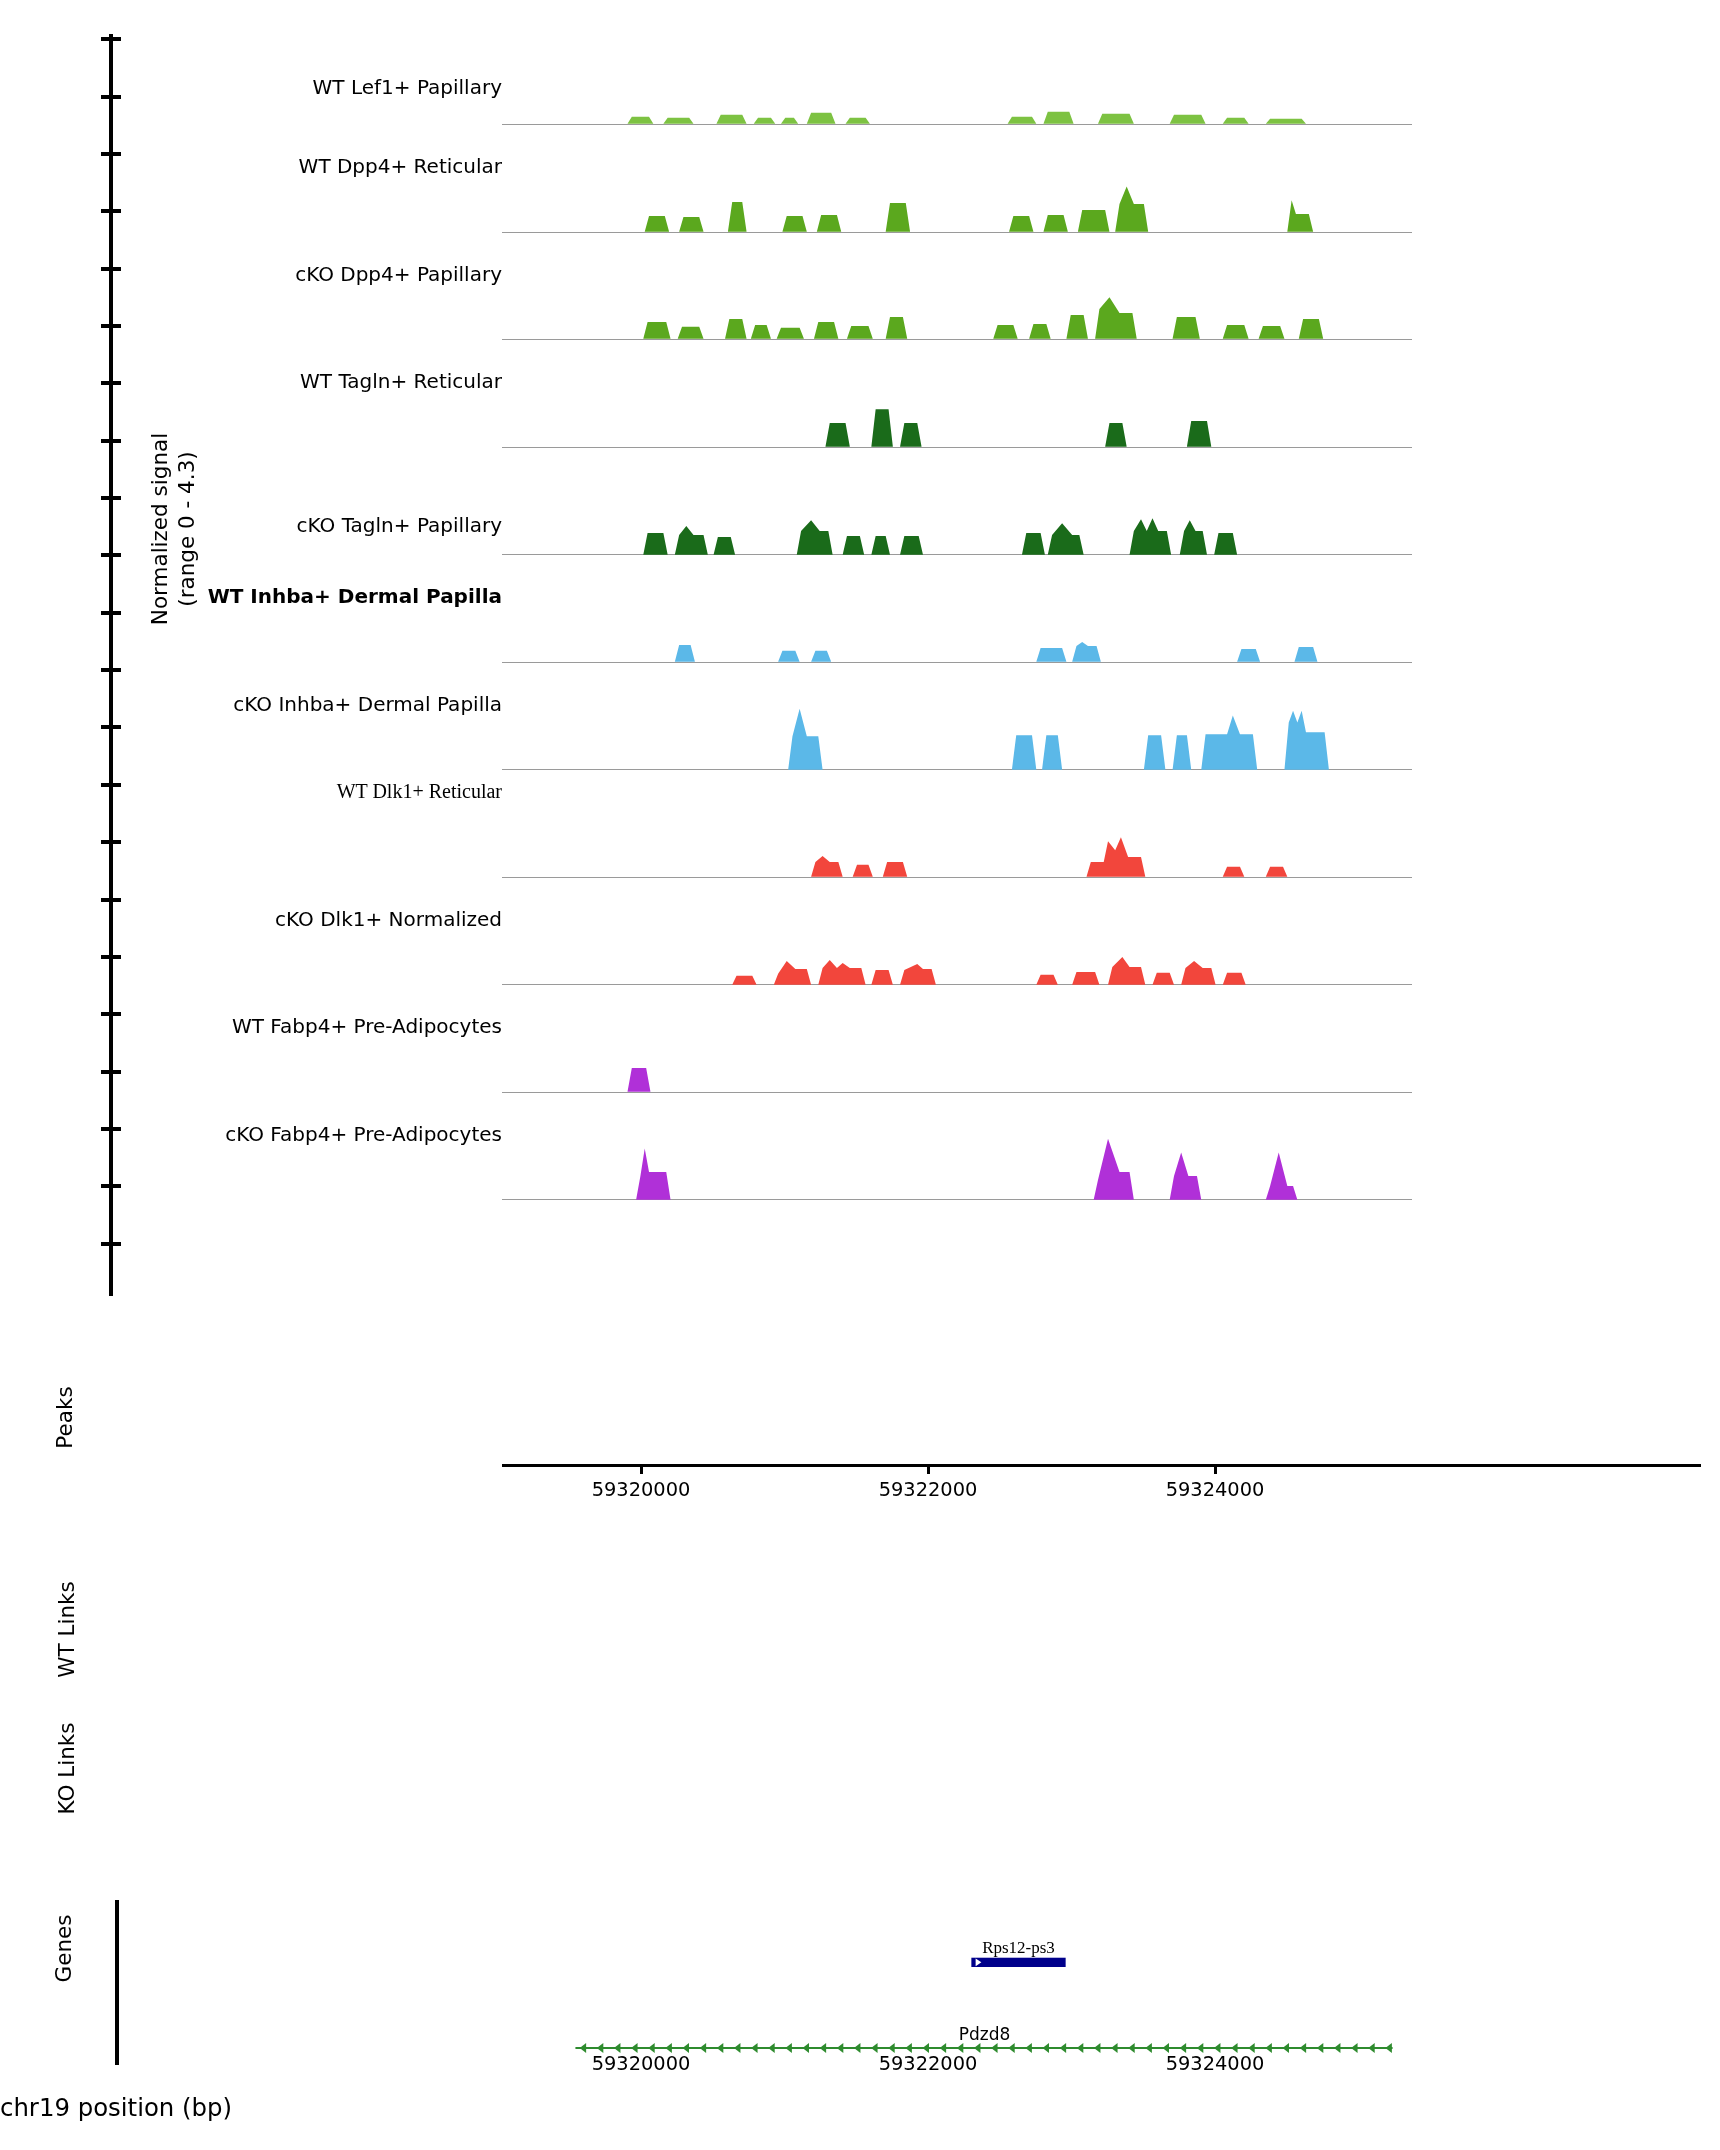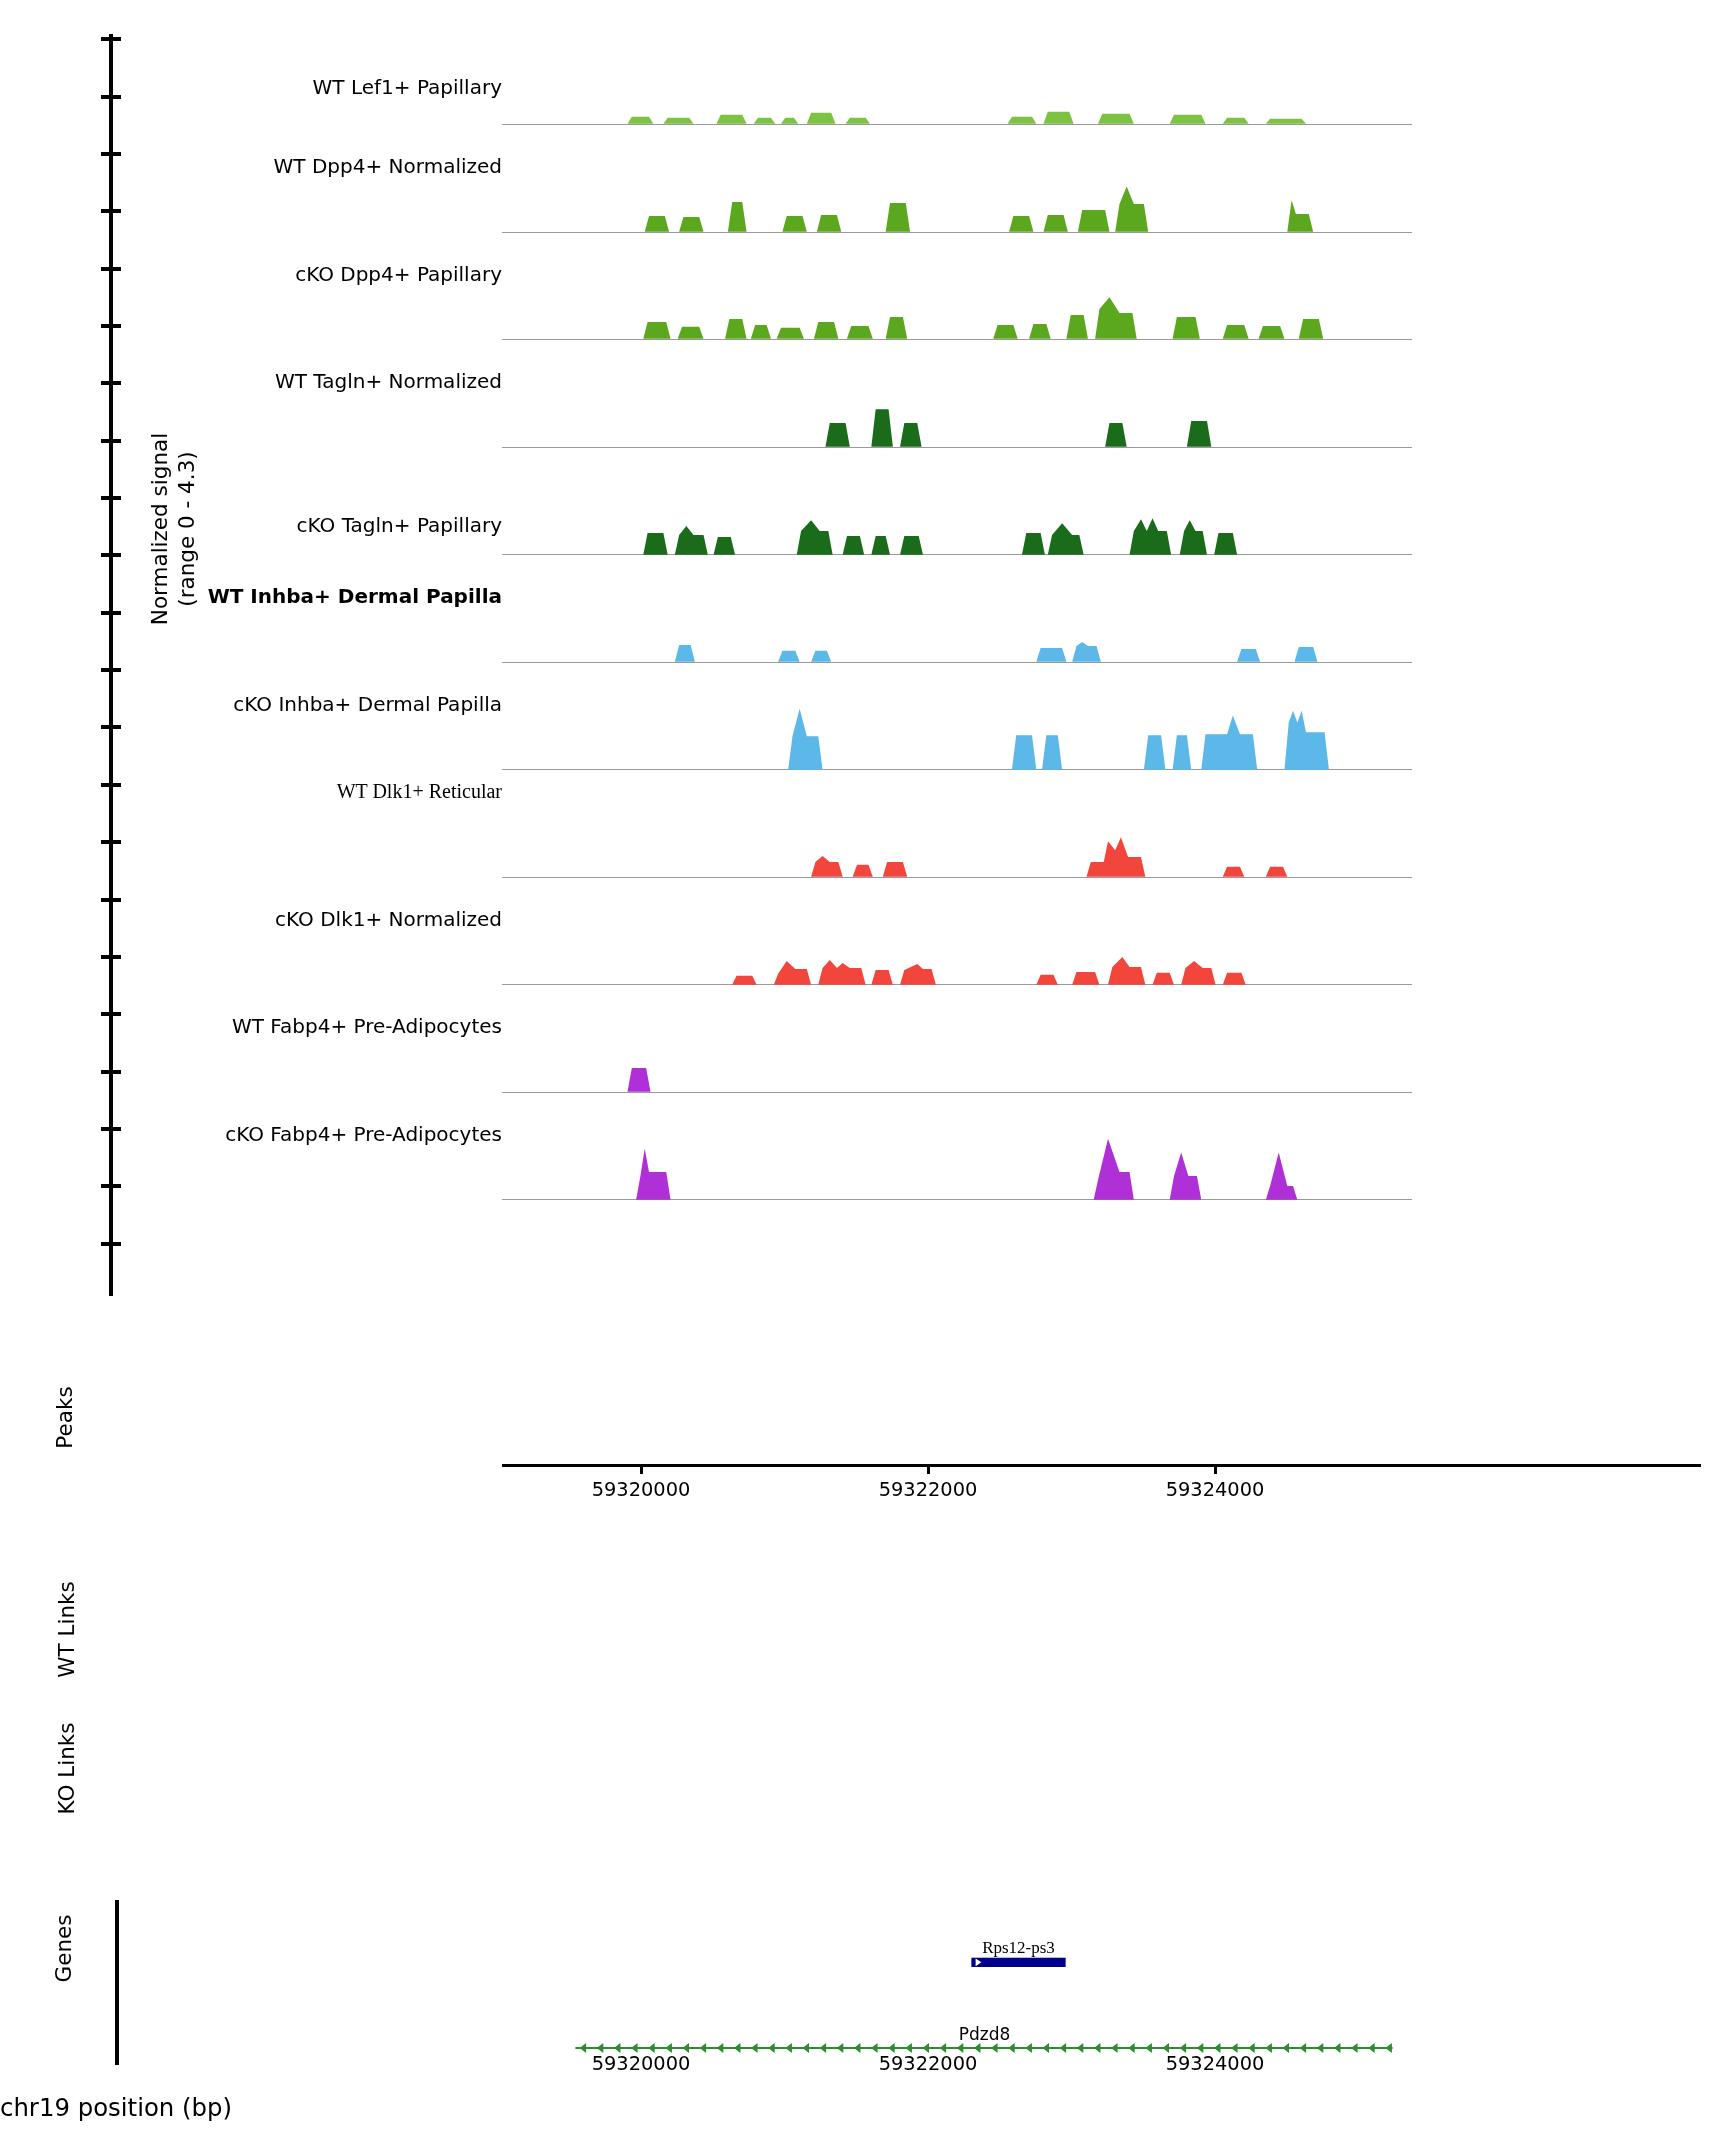--- a/index.html
+++ b/index.html
@@ -150,35 +150,35 @@
 
   <div id="tracks">
       <div class="track" style="top: 0px;">
         <div class="track-label" style="top: 47px; left: -72px; width: 459px; margin-top: 28px;">WT Lef1+ Papillary</div>
         <div class="track-baseline" style="top: 124px; left: 387px; width: 910px;"></div>
         <svg width="918" height="89" class="track-svg" style="position: absolute; left: 387px; top: 39px;" viewBox="0 0 1280 124">
           <path d="M25.0,118.0 L175.0,118.0 L181.0,108.4 L205.0,108.4 L211.0,118.0 L225.0,118.0 L231.0,109.8 L261.0,109.8 L267.0,118.0 L299.0,118.0 L305.0,105.7 L335.0,105.7 L341.0,118.0 L351.0,118.0 L357.0,109.8 L375.0,109.8 L381.0,118.0 L389.0,118.0 L395.0,109.8 L407.0,109.8 L413.0,118.0 L425.0,118.0 L431.0,102.9 L459.0,102.9 L465.0,118.0 L479.0,118.0 L485.0,109.8 L507.0,109.8 L513.0,118.0 L705.0,118.0 L711.0,108.4 L739.0,108.4 L745.0,118.0 L755.0,118.0 L761.0,101.5 L791.0,101.5 L797.0,118.0 L831.0,118.0 L837.0,104.3 L875.0,104.3 L881.0,118.0 L931.0,118.0 L937.0,105.7 L975.0,105.7 L981.0,118.0 L1005.0,118.0 L1011.0,109.8 L1035.0,109.8 L1041.0,118.0 L1065.0,118.0 L1071.0,111.1 L1115.0,111.1 L1121.0,118.0 L1255.0,118.0 Z" fill="#7dc242" stroke="none"></path>
         </svg>
       </div>
       <div class="track" style="top: 0px;">
-        <div class="track-label" style="top: 154px; left: -72px; width: 459px;">WT Dpp4+ Normalized</div>
+        <div class="track-label" style="top: 154px; left: -72px; width: 459px;">WT Dpp4+ Reticular</div>
         <div class="track-baseline" style="top: 232px; left: 387px; width: 910px;"></div>
         <svg width="918" height="89" class="track-svg" style="position: absolute; left: 387px; top: 147px;" viewBox="0 0 1280 124">
           <path d="M25.0,118.0 L199.0,118.0 L205.0,96.0 L227.0,96.0 L233.0,118.0 L247.0,118.0 L253.0,97.4 L275.0,97.4 L281.0,118.0 L315.0,118.0 L321.0,76.8 L335.0,76.8 L341.0,118.0 L391.0,118.0 L397.0,96.0 L419.0,96.0 L425.0,118.0 L439.0,118.0 L445.0,94.7 L467.0,94.7 L473.0,118.0 L535.0,118.0 L541.0,78.2 L563.0,78.2 L569.0,118.0 L707.0,118.0 L713.0,96.0 L735.0,96.0 L741.0,118.0 L755.0,118.0 L761.0,94.7 L783.0,94.7 L789.0,118.0 L803.0,118.0 L809.0,87.8 L841.0,87.8 L847.0,118.0 L855.0,118.0 L861.0,79.6 L871.0,54.9 L881.0,79.6 L895.0,79.6 L901.0,118.0 L1095.0,118.0 L1101.0,74.1 L1107.0,93.3 L1125.0,93.3 L1131.0,118.0 L1255.0,118.0 Z" fill="#5ba81e" stroke="none"></path>
         </svg>
       </div>
       <div class="track" style="top: 0px;">
         <div class="track-label" style="top: 262px; left: -72px; width: 459px;">cKO Dpp4+ Papillary</div>
         <div class="track-baseline" style="top: 339px; left: 387px; width: 910px;"></div>
         <svg width="918" height="89" class="track-svg" style="position: absolute; left: 387px; top: 254px;" viewBox="0 0 1280 124">
           <path d="M25.0,118.0 L197.0,118.0 L203.0,94.7 L229.0,94.7 L235.0,118.0 L245.0,118.0 L251.0,101.5 L275.0,101.5 L281.0,118.0 L311.0,118.0 L317.0,90.6 L335.0,90.6 L341.0,118.0 L347.0,118.0 L353.0,98.8 L369.0,98.8 L375.0,118.0 L383.0,118.0 L389.0,102.9 L415.0,102.9 L421.0,118.0 L435.0,118.0 L441.0,94.7 L463.0,94.7 L469.0,118.0 L481.0,118.0 L487.0,100.2 L511.0,100.2 L517.0,118.0 L535.0,118.0 L541.0,87.8 L559.0,87.8 L565.0,118.0 L685.0,118.0 L691.0,98.8 L713.0,98.8 L719.0,118.0 L735.0,118.0 L741.0,97.4 L759.0,97.4 L765.0,118.0 L787.0,118.0 L793.0,85.1 L811.0,85.1 L817.0,118.0 L827.0,118.0 L833.0,76.8 L847.0,60.4 L861.0,82.3 L879.0,82.3 L885.0,118.0 L935.0,118.0 L941.0,87.8 L967.0,87.8 L973.0,118.0 L1005.0,118.0 L1011.0,98.8 L1035.0,98.8 L1041.0,118.0 L1055.0,118.0 L1061.0,100.2 L1085.0,100.2 L1091.0,118.0 L1111.0,118.0 L1117.0,90.6 L1139.0,90.6 L1145.0,118.0 L1255.0,118.0 Z" fill="#5ba81e" stroke="none"></path>
         </svg>
       </div>
       <div class="track" style="top: 0px;">
-        <div class="track-label" style="top: 369px; left: -72px; width: 459px;">WT Tagln+ Normalized</div>
+        <div class="track-label" style="top: 369px; left: -72px; width: 459px;">WT Tagln+ Reticular</div>
         <div class="track-baseline" style="top: 447px; left: 387px; width: 910px;"></div>
         <svg width="918" height="89" class="track-svg" style="position: absolute; left: 387px; top: 362px;" viewBox="0 0 1280 124">
           <path d="M25.0,118.0 L451.0,118.0 L457.0,85.1 L479.0,85.1 L485.0,118.0 L515.0,118.0 L521.0,65.9 L539.0,65.9 L545.0,118.0 L555.0,118.0 L561.0,85.1 L579.0,85.1 L585.0,118.0 L841.0,118.0 L847.0,85.1 L865.0,85.1 L871.0,118.0 L955.0,118.0 L961.0,82.3 L983.0,82.3 L989.0,118.0 L1255.0,118.0 Z" fill="#1a6b1a" stroke="none"></path>
         </svg>
       </div>
       <div class="track" style="top: 0px;">
         <div class="track-label" style="top: 477px; left: -72px; width: 459px; margin-top: 36px;">cKO Tagln+ Papillary</div>
         <div class="track-baseline" style="top: 554px; left: 387px; width: 910px;"></div>
         <svg width="918" height="89" class="track-svg" style="position: absolute; left: 387px; top: 470px;" viewBox="0 0 1280 124">
           <path d="M25.0,118.0 L197.0,118.0 L203.0,87.8 L225.0,87.8 L231.0,118.0 L241.0,118.0 L247.0,90.6 L257.0,78.2 L267.0,90.6 L281.0,90.6 L287.0,118.0 L295.0,118.0 L301.0,93.3 L319.0,93.3 L325.0,118.0 L411.0,118.0 L417.0,85.1 L431.0,70.0 L443.0,85.1 L455.0,85.1 L461.0,118.0 L475.0,118.0 L481.0,91.9 L499.0,91.9 L505.0,118.0 L515.0,118.0 L521.0,91.9 L535.0,91.9 L541.0,118.0 L555.0,118.0 L561.0,91.9 L581.0,91.9 L587.0,118.0 L725.0,118.0 L731.0,87.8 L751.0,87.8 L757.0,118.0 L761.0,118.0 L767.0,90.6 L781.0,74.1 L795.0,90.6 L805.0,90.6 L811.0,118.0 L875.0,118.0 L881.0,85.1 L891.0,68.6 L899.0,85.1 L907.0,67.2 L915.0,85.1 L927.0,85.1 L933.0,118.0 L945.0,118.0 L951.0,85.1 L959.0,70.0 L967.0,85.1 L977.0,85.1 L983.0,118.0 L993.0,118.0 L999.0,87.8 L1019.0,87.8 L1025.0,118.0 L1255.0,118.0 Z" fill="#1a6b1a" stroke="none"></path>

